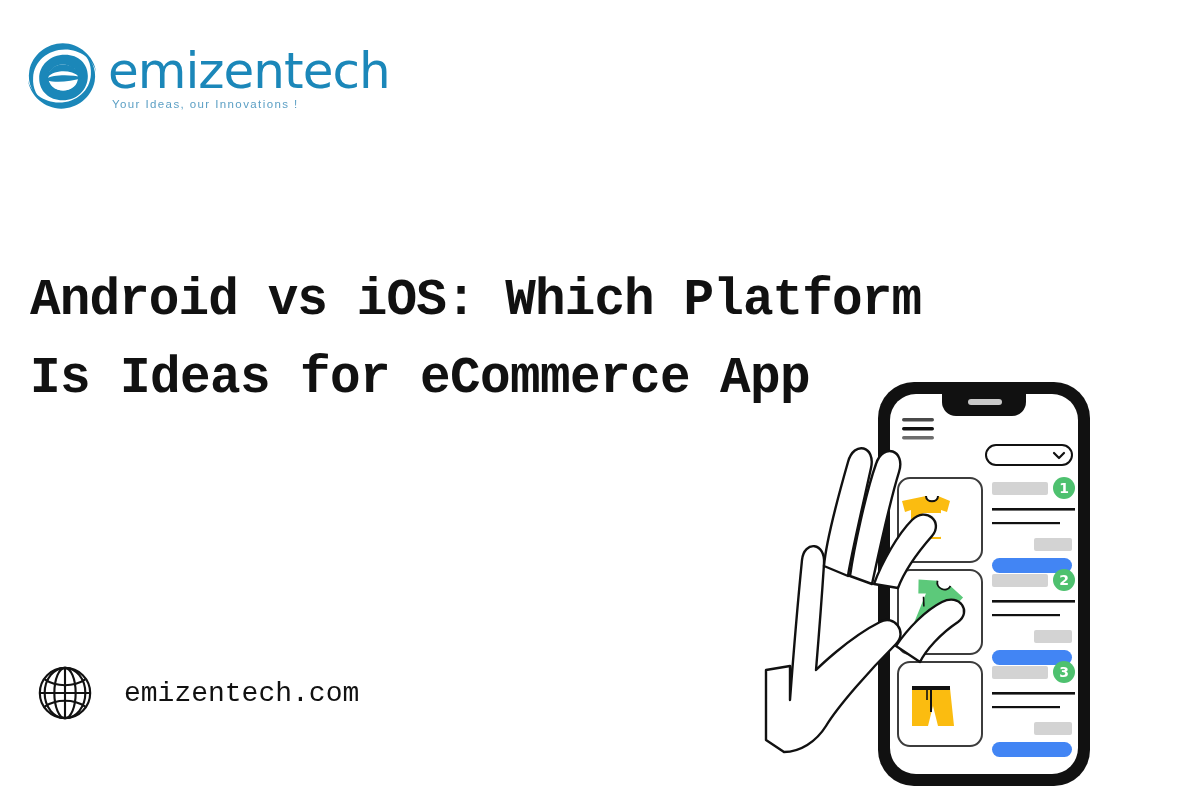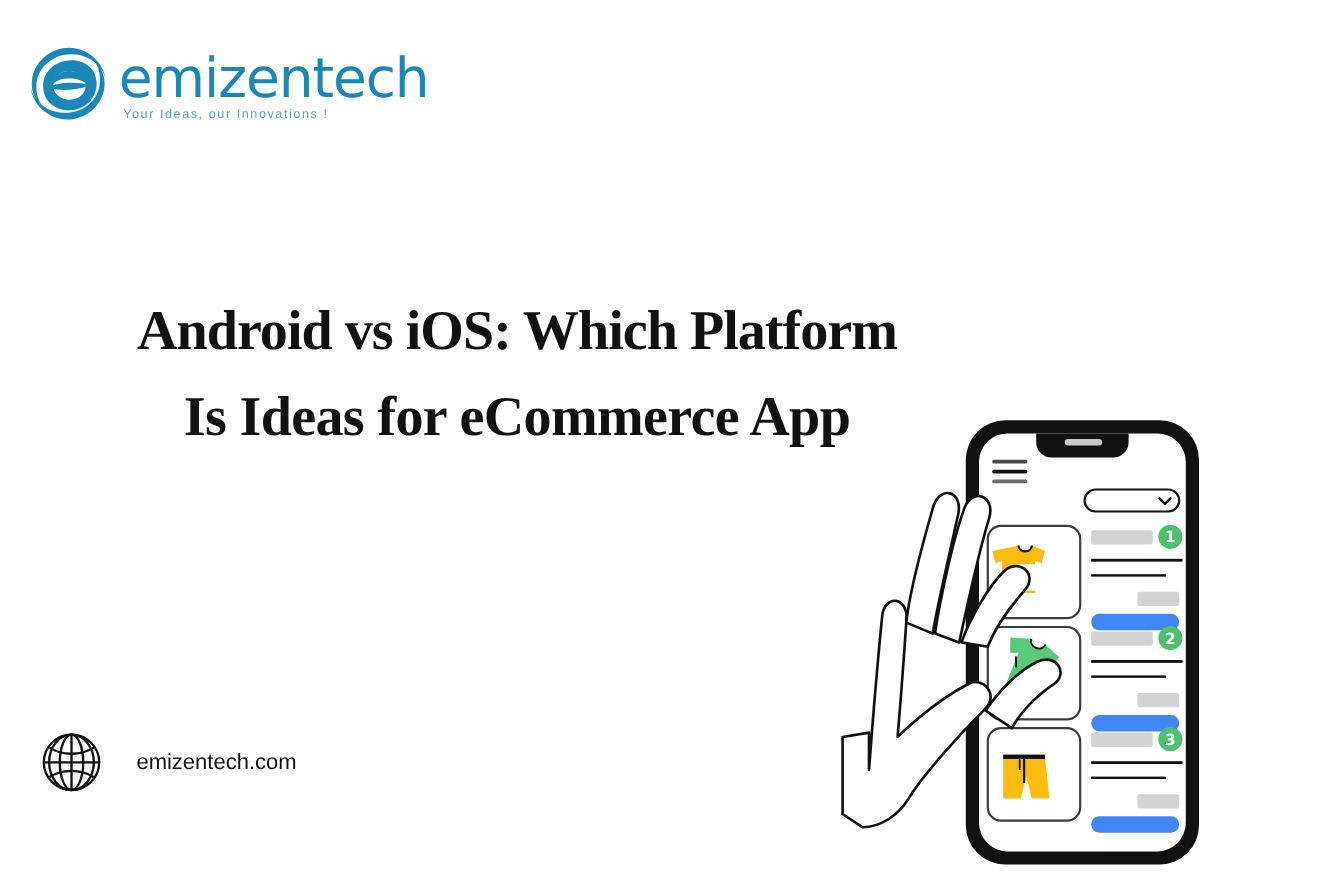--- a/index.html
+++ b/index.html
@@ -48,43 +48,43 @@
     margin-left: 4px;
     white-space: nowrap;
   }
 
   
   #headline {
     position: absolute;
     left: 30px;
     top: 228px;
     width: 880px;
-    text-align: center;
-    font-family: Liberation Serif, serif;
+    text-align: left;
+    font-family: Liberation Mono, monospace;
     font-weight: bold;
     font-size: 51px;
     line-height: 78px;
     color: #111111;
     letter-spacing: -0.6px;
   }
   #headline .hl-line { display: block; white-space: nowrap; }
   #headline .hl-line.l1 { letter-spacing: -0.9px; }
 
   
   #site-footer {
     position: absolute;
     left: 34px;
     top: 662px;
     display: flex;
     align-items: center;
   }
   #globe-icon { width: 62px; height: 62px; flex: 0 0 auto; }
   #site-url {
-    font-family: Liberation Sans, sans-serif;
-    font-size: 20px;
+    font-family: Liberation Mono, monospace;
+    font-size: 28px;
     color: #111111;
     margin-left: 28px;
     letter-spacing: 0px;
   }
 
   
   #illustration {
     position: absolute;
     left: 730px;
     top: 370px;

